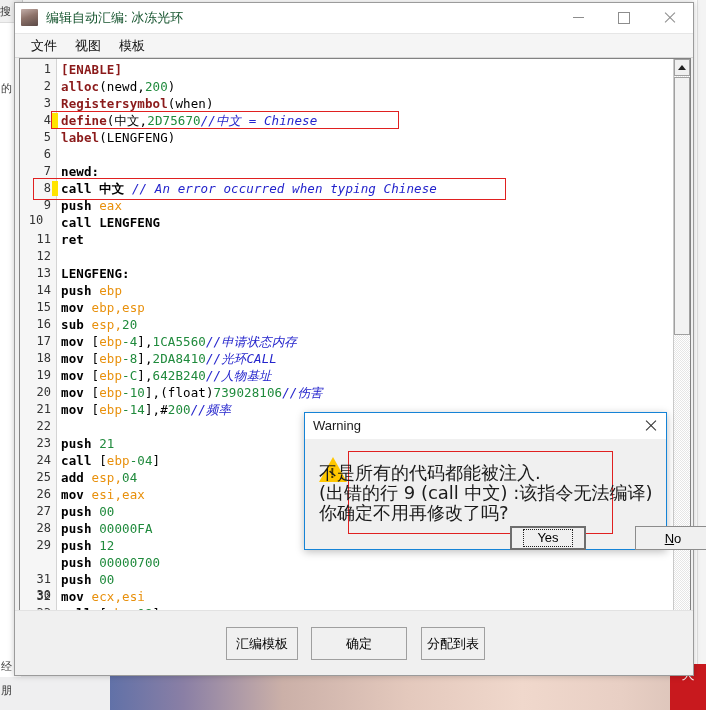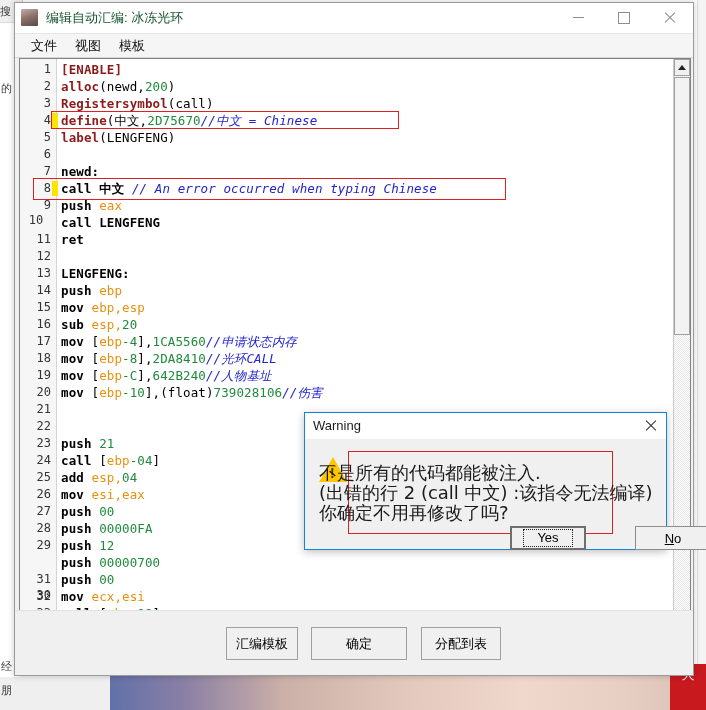--- a/index.html
+++ b/index.html
@@ -315,21 +315,21 @@
     border: 1px solid #9f9f9f;
     box-sizing: border-box;
     font-size: 13px;
     color: #000;
     display: flex; align-items: center; justify-content: center;
     cursor: default;
     font-family: "DejaVu Sans", sans-serif;
   }
   .bbtn-1 { left: 211px; width: 72px; }
   .bbtn-2 { left: 296px; width: 96px; }
-  .bbtn-3 { left: 406px; width: 80px; }
+  .bbtn-3 { left: 406px; width: 64px; }
 
   
   #warning-dialog {
     position: absolute;
     left: 304px; top: 412px;
     width: 363px; height: 138px;
     background: #fde047;
     border: 1px solid #1583d6;
     box-sizing: border-box;
     box-shadow: 0 2px 8px rgba(0,0,0,0.25);
@@ -490,21 +490,21 @@
           <div class="ln" style="top: 546px;">33</div>
           <div class="ln" style="top: 563px;">34</div>
           <div class="ln" style="top: 580px;">35</div>
         </div>
       <div class="code-area" id="codearea">
 
         <div class="cline" style="top:2px"><span class="kw">[ENABLE]</span></div>
 
         <div class="cline" style="top:19px"><span class="kw">alloc</span><span class="norm">(newd,</span><span class="num">200</span><span class="norm">)</span></div>
 
-        <div class="cline" style="top:36px"><span class="kw">Registersymbol</span><span class="norm">(call)</span></div>
+        <div class="cline" style="top:36px"><span class="kw">Registersymbol</span><span class="norm">(when)</span></div>
 
         <div class="cline" style="top:53px"><span class="kw">define</span><span class="norm">(</span><span class="cjk norm">中文</span><span class="norm">,</span><span class="num">2D75670</span><span class="cmt">//</span><span class="cmt cjk">中文</span><span class="cmt"> = Chinese</span></div>
 
         <div class="cline" style="top:70px"><span class="kw">label</span><span class="norm">(LENGFENG)</span></div>
 
         <div class="cline" style="top:87px"></div>
 
         <div class="cline" style="top:104px"><span class="plain">newd:</span></div>
 
         <div class="cline" style="top:121px"><span class="plain">call </span><span class="cjk plain">中文</span><span class="cmt"> // An error occurred when typing Chinese</span></div>
@@ -526,20 +526,21 @@
         <div class="cline" style="top:257px"><span class="plain">sub </span><span class="reg">esp,</span><span class="num">20</span></div>
 
         <div class="cline" style="top:274px"><span class="plain">mov </span><span class="norm">[</span><span class="reg">ebp</span><span class="num">-4</span><span class="norm">],</span><span class="num">1CA5560</span><span class="cmt">//</span><span class="cmt cjk">申请状态内存</span></div>
 
         <div class="cline" style="top:291px"><span class="plain">mov </span><span class="norm">[</span><span class="reg">ebp</span><span class="num">-8</span><span class="norm">],</span><span class="num">2DA8410</span><span class="cmt">//</span><span class="cmt cjk">光环</span><span class="cmt">CALL</span></div>
 
         <div class="cline" style="top:308px"><span class="plain">mov </span><span class="norm">[</span><span class="reg">ebp</span><span class="num">-C</span><span class="norm">],</span><span class="num">642B240</span><span class="cmt">//</span><span class="cmt cjk">人物基址</span></div>
 
         <div class="cline" style="top:325px"><span class="plain">mov </span><span class="norm">[</span><span class="reg">ebp</span><span class="num">-10</span><span class="norm">],(float)</span><span class="num">739028106</span><span class="cmt">//</span><span class="cmt cjk">伤害</span></div>
 
+        <div class="cline" style="top:342px"><span class="plain">mov </span><span class="norm">[</span><span class="reg">ebp</span><span class="num">-14</span><span class="norm">],#</span><span class="num">200</span><span class="cmt">//</span><span class="cmt cjk">频率</span></div>
 
 
         <div class="cline" style="top:376px"><span class="plain">push </span><span class="num">21</span></div>
 
         <div class="cline" style="top:393px"><span class="plain">call </span><span class="norm">[</span><span class="reg">ebp</span><span class="num">-04</span><span class="norm">]</span></div>
 
         <div class="cline" style="top:410px"><span class="plain">add </span><span class="reg">esp,</span><span class="num">04</span></div>
 
         <div class="cline" style="top:427px"><span class="plain">mov </span><span class="reg">esi,eax</span></div>
 
@@ -603,21 +604,21 @@
       <div class="dlg-title-text">Warning</div>
       <div class="dlg-close">
         <span class="glyph-close"></span>
       </div>
     </div>
     <div class="dlg-body">
       <div class="warn-icon"></div>
       <div class="warn-bang">!</div>
       <div class="msg-box"></div>
       <div class="msg-line" style="top:22px">不是所有的代码都能被注入.</div>
-      <div class="msg-line" style="top:42px">(出错的行 2 (call 中文) :该指令无法编译)</div>
+      <div class="msg-line" style="top:42px">(出错的行 9 (call 中文) :该指令无法编译)</div>
       <div class="msg-line" style="top:62px">你确定不用再修改了吗?</div>
       <div class="dbtn dbtn-yes">
         <span class="inner">Yes</span>
       </div>
       <div class="dbtn dbtn-no">
         <span><span class="ul">N</span><span>o</span></span>
       </div>
     </div>
   </div>
 

